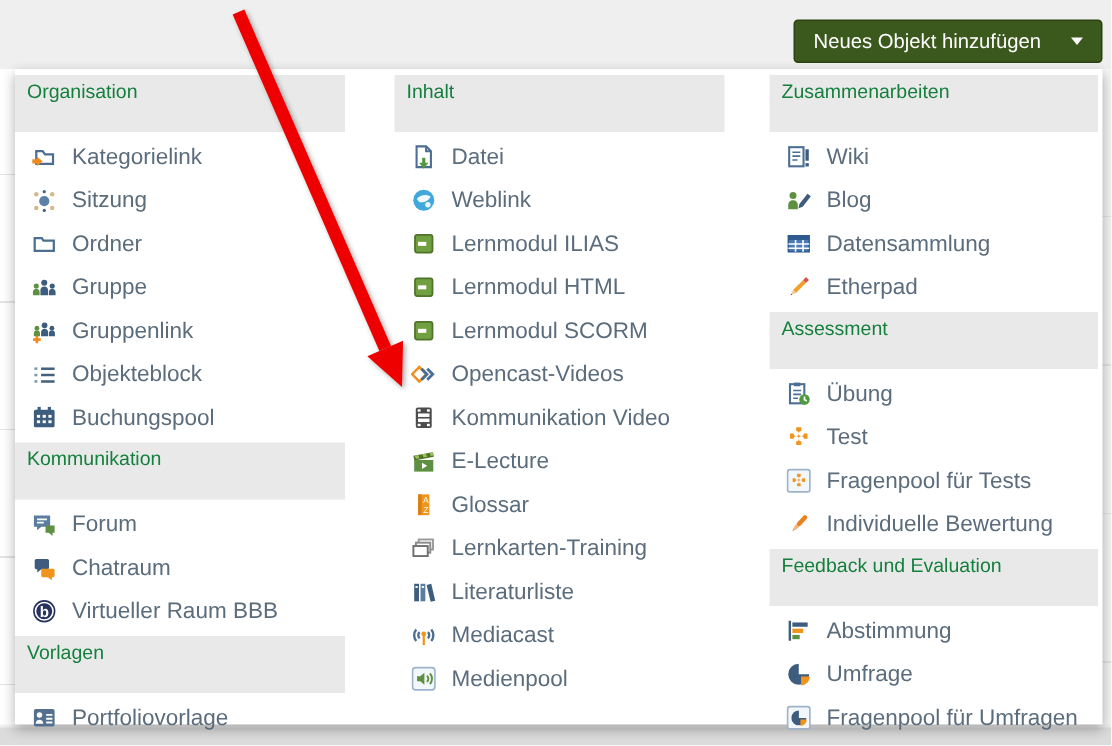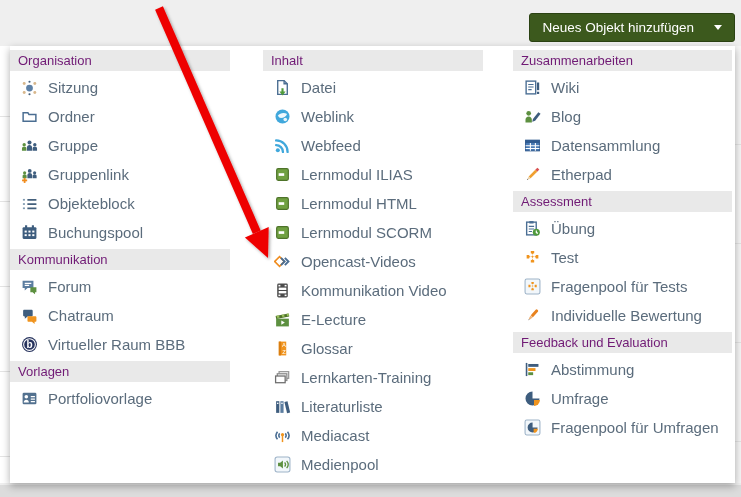--- a/index.html
+++ b/index.html
@@ -17,21 +17,21 @@
       font-size:13.5px;font-family:inherit;display:flex;align-items:center;gap:20px;cursor:pointer;}
   .caret{width:0;height:0;border-left:4px solid transparent;border-right:4px solid transparent;
       border-top:5px solid #fff;display:inline-block;}
   
   .panel{position:absolute;left:10px;top:46px;width:725px;height:437px;background:#fff;
       box-shadow:0 3px 8px rgba(0,0,0,.32);}
   .col{position:absolute;top:0;}
   .col[data-col="0"]{left:0;width:220px;}
   .col[data-col="1"]{left:253px;width:220px;}
   .col[data-col="2"]{left:503px;width:219px;}
-  .sec-hdr{height:21px;line-height:21px;background:#e9e9e9;color:#701a75;font-size:13px;
+  .sec-hdr{height:38px;line-height:21px;background:#e9e9e9;color:#15803d;font-size:13px;
       padding-left:8px;margin:2px 0;}
   .col .sec-hdr:first-child{margin-top:4px;}
   .row{height:29px;display:flex;align-items:center;gap:10px;padding-left:11px;cursor:pointer;}
   .ic{width:17px;height:17px;flex:0 0 17px;}
   .ic svg{width:100%;height:100%;display:block;}
   .lbl{color:#5b6c7c;font-size:15px;white-space:nowrap;}
   .arrow{position:absolute;left:0;top:0;pointer-events:none;}
 </style>
 </head>
 <body>
@@ -45,20 +45,29 @@
     <span>Neues Objekt hinzufügen</span>
     <span class="caret"></span>
   </button>
 
   <div class="panel">
     <div class="col" data-col="0">
         <div class="sec-hdr">Organisation</div>
         <div class="row">
           <span class="ic">
             <svg viewBox="0 0 16 16">
+              <path d="M3 12.5v-8h4l1.5 2h5v6z" fill="#fff" stroke="#4b6e92" stroke-width="1.4"></path>
+              <path d="M.5 9.6h2.8V7.9L7 10.9l-3.7 3v-1.7H.5z" fill="#f08c1e"></path>
+            </svg>
+          </span>
+          <span class="lbl">Kategorielink</span>
+        </div>
+        <div class="row">
+          <span class="ic">
+            <svg viewBox="0 0 16 16">
               <circle cx="8" cy="8.5" r="3.2" fill="#5d80a6"></circle>
               <g fill="#d8b78c">
                 <circle cx="3" cy="4.2" r="1.4"></circle>
                 <circle cx="13" cy="4.2" r="1.4"></circle>
                 <circle cx="3" cy="12.8" r="1.4"></circle>
                 <circle cx="13" cy="12.8" r="1.4"></circle>
               </g>
               <g fill="#47617d">
                 <circle cx="8" cy="2.6" r="1"></circle>
                 <circle cx="8" cy="14.4" r="1"></circle>
@@ -207,29 +216,20 @@
         </div>
         <div class="row">
           <span class="ic">
             <svg viewBox="0 0 16 16">
               <circle cx="8" cy="8" r="6.6" fill="#41a8dc"></circle>
               <path d="M3.6 7.2c2.1-2.7 5.9-3.3 8.7-1.6-1.1 2.7-4.3 4.2-7 3.6z" fill="#fff" opacity=".92"></path>
               <circle cx="10.6" cy="10.8" r="1.7" fill="#fff" opacity=".88"></circle>
             </svg>
           </span>
           <span class="lbl">Weblink</span>
-        </div>
-        <div class="row">
-          <span class="ic">
-            <svg viewBox="0 0 16 16">
-              <circle cx="3.6" cy="12.4" r="1.9" fill="#41a8dc"></circle>
-              <path d="M2 7.6c3.5 0 6.4 2.9 6.4 6.4M2 3.2c5.9 0 10.8 4.8 10.8 10.8" stroke="#41a8dc" stroke-width="2.2" fill="none" stroke-linecap="round"></path>
-            </svg>
-          </span>
-          <span class="lbl">Webfeed</span>
         </div>
         <div class="row">
           <span class="ic">
             <svg viewBox="0 0 16 16">
               <rect x="2.5" y="2.5" width="11" height="11" rx="1.4" fill="#70a041" stroke="#4e7329" stroke-width="1.1"></rect>
               <rect x="4.4" y="6.8" width="5.2" height="2.5" fill="#fff"></rect>
             </svg>
           </span>
           <span class="lbl">Lernmodul ILIAS</span>
         </div>

